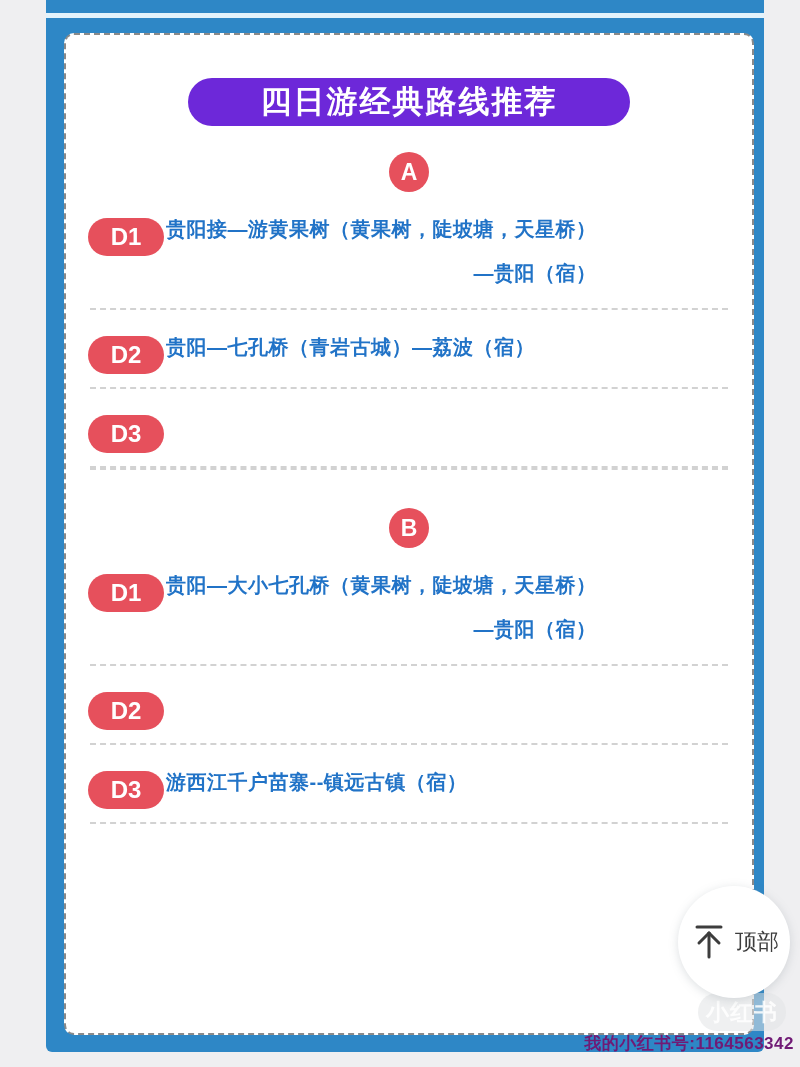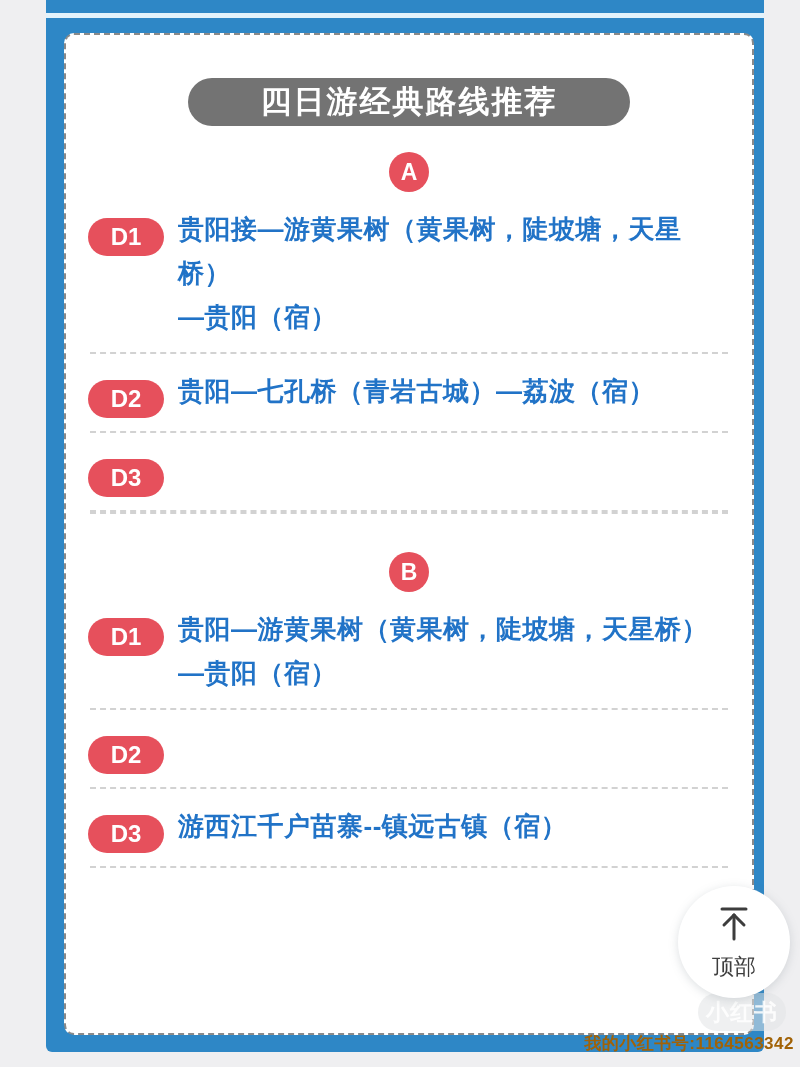--- a/index.html
+++ b/index.html
@@ -28,21 +28,21 @@
     left: 18px; top: 33px;
     width: 690px; height: 1002px;
     background: #ffffff;
     border: 2px dashed #8a8a8a;
     border-radius: 10px;
     padding: 0 14px;
   }
   .title-pill {
     margin: 43px auto 0;
     width: 442px; height: 48px;
-    background: #737373;
+    background: #6d28d9;
     border-radius: 26px;
     display: flex; align-items: center; justify-content: center;
     color: #ffffff;
     font-weight: bold;
     font-size: 31px;
     letter-spacing: 2px;
   }
   .section-badge {
     width: 40px; height: 40px;
     border-radius: 50%;
@@ -65,41 +65,42 @@
     width: 76px; height: 38px;
     background: #e6505c;
     border-radius: 19px;
     color: #ffffff;
     font-weight: bold;
     font-size: 24px;
     display: flex; align-items: center; justify-content: center;
     margin-top: 11px;
   }
   .route {
-    margin-left: 14px;
+    margin-left: 2px;
     color: #2173c7;
     font-weight: bold;
-    font-size: 26px;
+    font-size: 20px;
     line-height: 44px;
     white-space: pre-line;
     letter-spacing: 0.5px;
+    text-align: right;
   }
   .sep {
     border-top: 2px dashed #d2d2d2;
     margin: 0 2px;
   }
   .back-to-top {
     position: absolute;
     left: 678px; top: 886px;
     width: 112px; height: 112px;
     background: #ffffff;
     border: none;
     border-radius: 50%;
     box-shadow: 0 2px 10px rgba(120,130,140,0.25);
-    display: flex; flex-direction: column;
+    display: flex; 
     align-items: center; justify-content: center;
     cursor: pointer;
     z-index: 30;
     gap: 6px;
   }
   .back-to-top .label {
     font-size: 22px;
     color: #3d3d3d;
     font-family: "Liberation Sans", sans-serif;
   }
@@ -112,21 +113,21 @@
     color: rgba(255,255,255,0.85);
     font-size: 23px;
     font-weight: bold;
     display: flex; align-items: center; justify-content: center;
     z-index: 20;
     letter-spacing: 1px;
   }
   .footer-watermark {
     position: absolute;
     right: 6px; top: 1032px;
-    color: #a16207;
+    color: #701a75;
     font-size: 17px;
     font-weight: bold;
     z-index: 10;
     letter-spacing: 0.5px;
   }
 </style>
 </head>
 <body>
 
 <div class="blue-panel">
@@ -158,21 +159,21 @@
       <div class="sep"></div>
 
       <div class="sep"></div>
     </div>
 
     <div class="section-badge b">B</div>
 
     <div class="rows">
       <div class="row">
         <span class="day-badge">D1</span>
-        <p class="route">贵阳—游黄果树（黄果树，陡坡塘，天星桥）
+        <p class="route">贵阳—大小七孔桥（黄果树，陡坡塘，天星桥）
 —贵阳（宿）</p>
       </div>
       <div class="sep"></div>
 
       <div class="row">
         <span class="day-badge">D2</span>
       </div>
       <div class="sep"></div>
 
       <div class="row">

